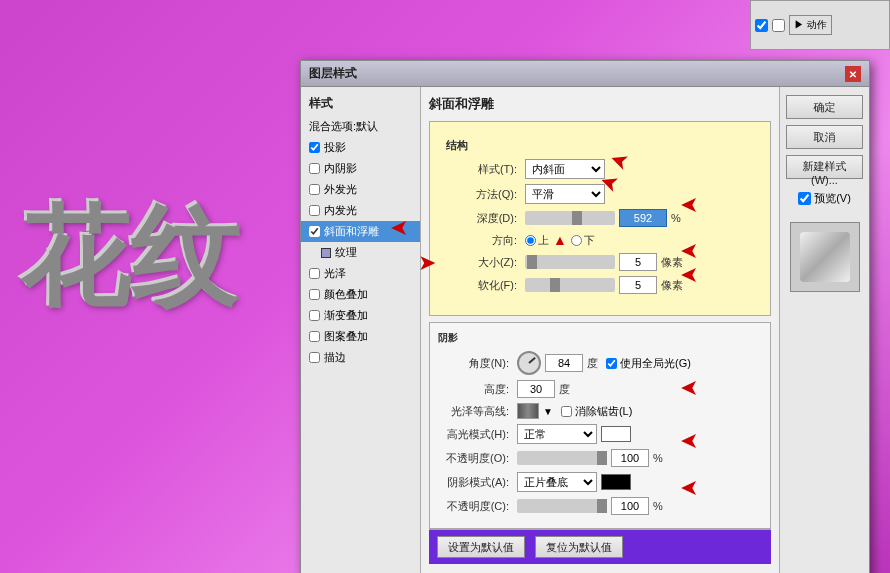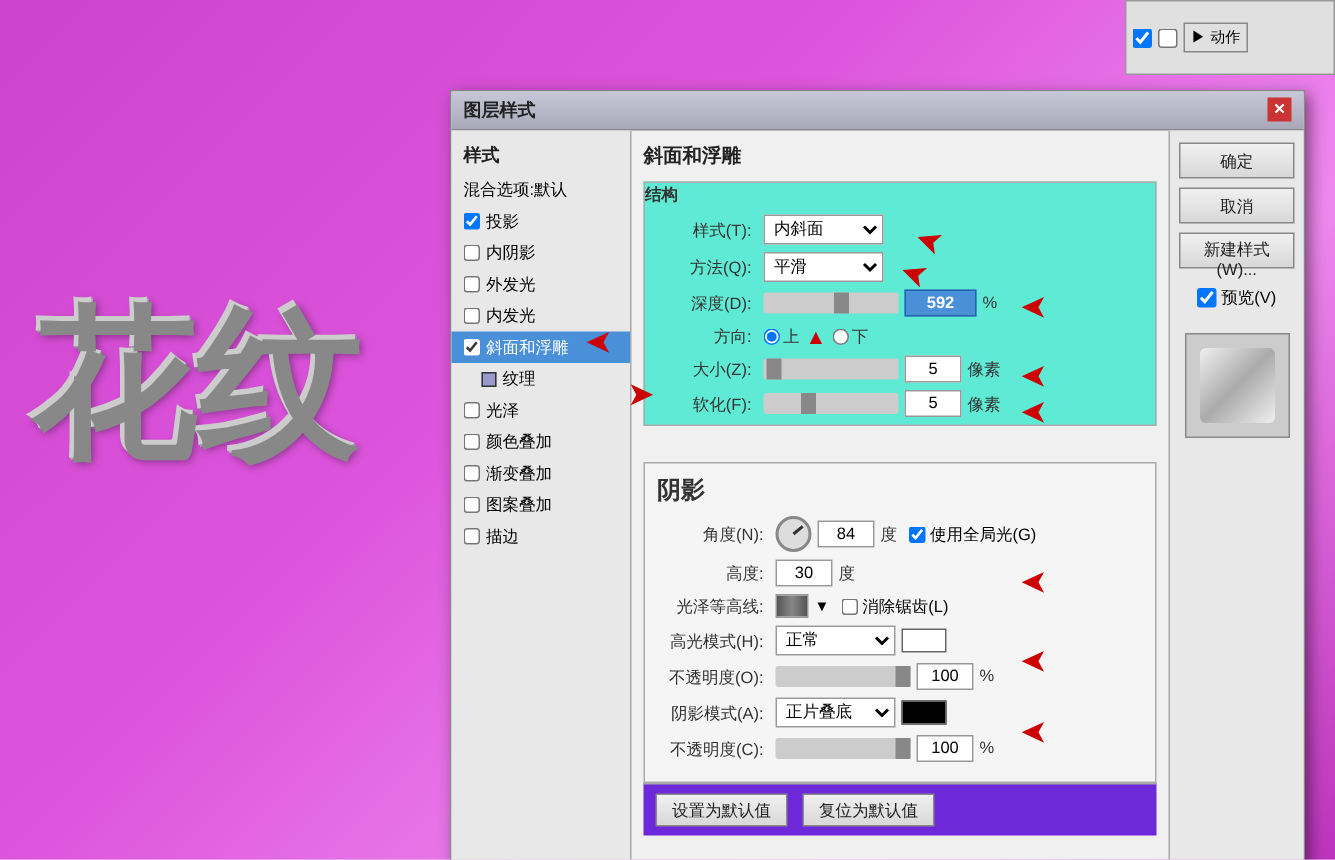--- a/index.html
+++ b/index.html
@@ -39,21 +39,21 @@
       width: 570px;
       background: #f0f0f0;
       border: 1px solid #888;
       box-shadow: 3px 3px 10px rgba(0,0,0,0.5);
     }
 
     .dialog-titlebar {
       background: linear-gradient(180deg, #c8c8d8 0%, #a8a8b8 100%);
       padding: 4px 8px;
       display: flex;
-      align-items: flex-start;
+      align-items: flex-end;
       justify-content: space-between;
       border-bottom: 1px solid #888;
     }
     .dialog-title {
       font-size: 12px;
       font-weight: bold;
       color: #222;
     }
     .dialog-close {
       width: 16px;
@@ -121,23 +121,23 @@
 
     .section-title {
       font-size: 13px;
       font-weight: bold;
       color: #222;
       margin-bottom: 8px;
     }
 
     .section-box {
       border: 1px solid #aaa;
-      padding: 0;
-      margin-bottom: 24px;
-      background: #5eead4;
+      padding: 16px;
+      margin-bottom: 6px;
+      background: #fef9c3;
     }
     .section-box-title {
       font-size: 11px;
       color: #333;
       margin-bottom: 6px;
       font-weight: bold;
     }
 
     .form-row {
       display: flex;
@@ -193,21 +193,21 @@
       height: 11px;
     }
 
     
     .shadow-section {
       border: 1px solid #aaa;
       padding: 8px;
       background: #f5f5f5;
     }
     .shadow-title {
-      font-size: 16px;
+      font-size: 10px;
       font-weight: bold;
       color: #333;
       margin-bottom: 6px;
     }
 
     .angle-dial {
       width: 24px;
       height: 24px;
       border-radius: 50%;
       background: #ddd;
@@ -326,21 +326,20 @@
 
     
     .blue-input {
       background: #4a90d9;
       color: white;
       border: 1px solid #2266aa;
       width: 48px;
       height: 18px;
       font-size: 11px;
       text-align: center;
-      font-weight: bold;
     }
     .normal-input {
       background: white;
       border: 1px solid #999;
       width: 38px;
       height: 18px;
       font-size: 11px;
       text-align: center;
     }
   </style>

